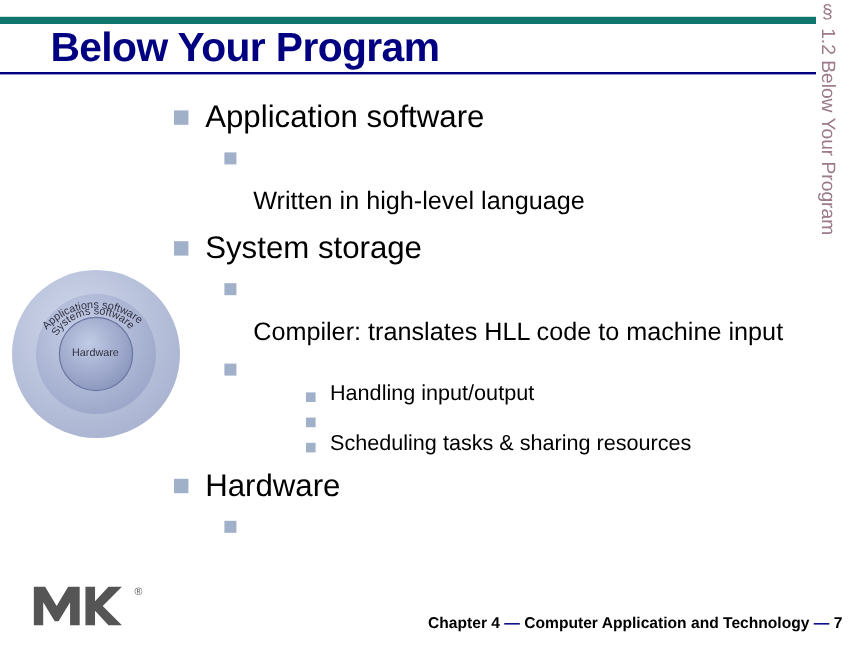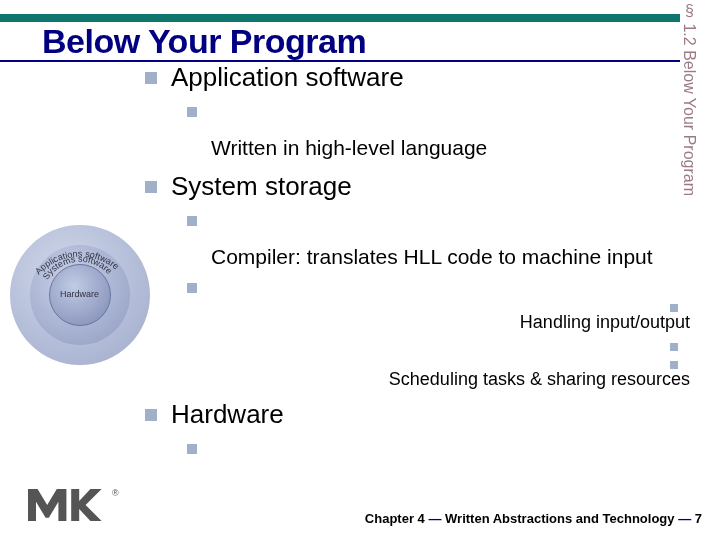--- a/index.html
+++ b/index.html
@@ -10,21 +10,21 @@
     font-family: Arial, Helvetica, sans-serif;
     position: relative;
     overflow: hidden;
   }
   .title-bar {
     position: absolute;
     top: 14px;
     left: 0;
     width: 680px;
     height: 48px;
-    border-top: 8px solid #0f766e;
+    border-top: 6px solid #0f766e;
     border-bottom: 2px solid #000080;
     display: flex;
     align-items: center;
     padding-left: 42px;
   }
   .title-bar h1 {
     font-size: 34px;
     font-weight: bold;
     color: #000080;
     letter-spacing: -0.5px;
@@ -37,21 +37,21 @@
     height: 260px;
     writing-mode: vertical-rl;
     text-orientation: mixed;
     font-size: 16px;
     color: #9b7a8a;
     font-family: Arial, sans-serif;
     text-align: left;
   }
   .content {
     position: absolute;
-    top: 62px;
+    top: 82px;
     left: 145px;
     right: 30px;
   }
   .bullet-l1 {
     display: flex;
     align-items: flex-start;
     margin-bottom: 6px;
   }
   .bullet-l1 .sq {
     width: 12px; height: 12px;
@@ -78,24 +78,23 @@
     flex-shrink: 0;
   }
   .bullet-l2 .txt {
     font-size: 21px;
     color: #000;
     line-height: 1.25;
     margin-top: 36px;
   }
   .bullet-l3 {
     display: flex;
-    align-items: flex-end;
+    align-items: center;
     margin-left: 110px;
     margin-bottom: 3px;
-    flex-direction: column;
   }
   .bullet-l3 .sq {
     width: 8px; height: 8px;
     background: #a0b0c8;
     margin-top: 7px;
     margin-right: 12px;
     flex-shrink: 0;
   }
   .bullet-l3 .txt {
     font-size: 18px;
@@ -232,16 +231,16 @@
       <polygon points="0,40 0,0 12,0 24,20 36,0 48,0 48,40 38,40 38,16 26,36 22,36 10,16 10,40"></polygon>
       <polygon points="54,40 54,0 64,0 64,15 78,0 92,0 72,20 92,40 78,40 64,25 64,40"></polygon>
     </g>
   </svg>
 </div>
 <div class="reg">®</div>
 
 <div class="footer">
   <span>Chapter 4</span>
   <span class="sep"> — </span>
-  <span>Written Abstractions and Technology</span>
+  <span>Computer Application and Technology</span>
   <span class="sep"> — </span>
   <span>7</span>
 </div>
 
 </body></html>

